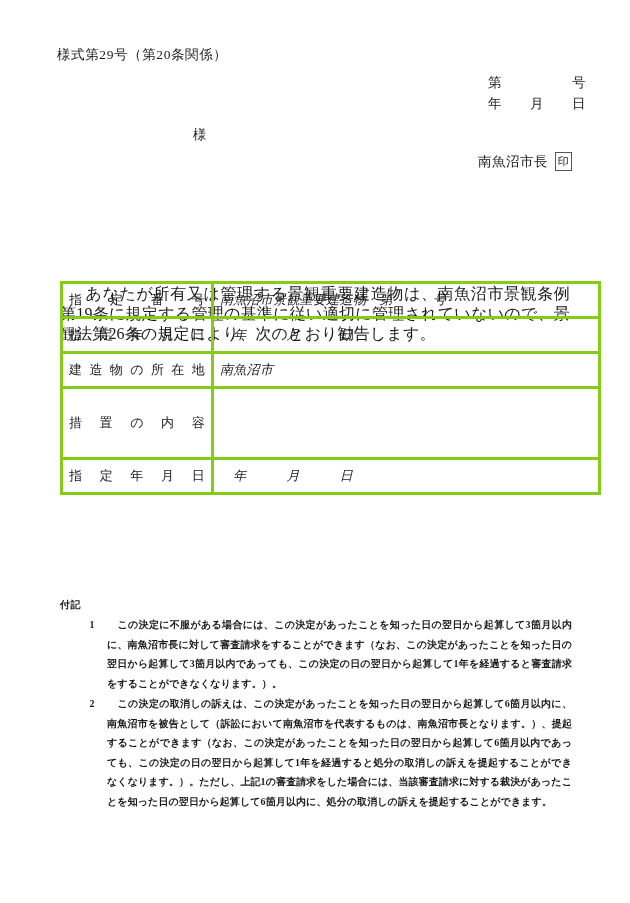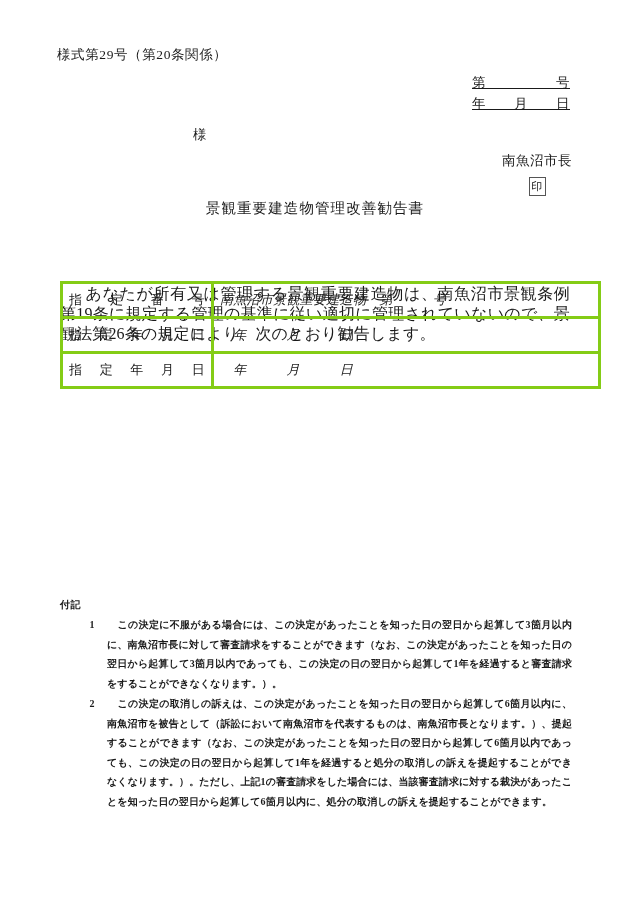--- a/index.html
+++ b/index.html
@@ -29,25 +29,24 @@
     left: 57px;
     top: 46px;
     font-size: 13.5px;
     letter-spacing: 0.6px;
     white-space: nowrap;
   }
 
   
   .doc-meta {
     position: absolute;
-    right: 60px;
+    right: 44px;
     top: 72px;
     font-size: 13.5px;
     text-align: center;
-    text-decoration: underline;
   }
   .doc-meta .line {
     white-space: pre;
     line-height: 21px;
     letter-spacing: 0.5px;
   }
 
   
   .addressee {
     position: absolute;
@@ -61,21 +60,20 @@
   .issuer {
     position: absolute;
     right: 58px;
     top: 152px;
     font-size: 13.5px;
     letter-spacing: 0.5px;
     display: flex;
     align-items: center;
     gap: 7px;
     white-space: nowrap;
-    flex-direction: column;
   }
   .seal-box {
     display: inline-flex;
     align-items: center;
     justify-content: center;
     width: 17px;
     height: 19px;
     border: 1px solid #555;
     font-size: 11px;
     line-height: 1;
@@ -185,33 +183,40 @@
     <div class="line">年　　月　　日</div>
   </div>
 
   <div class="addressee">様</div>
 
   <div class="issuer">
     <span>南魚沼市長</span>
     <span class="seal-box">印</span>
   </div>
 
-  <div class="doc-title">景観重要建造物管理改善勧告書</div>
 
   <div class="intro">あなたが所有又は管理する景観重要建造物は、南魚沼市景観条例第19条に規定する管理の基準に従い適切に管理されていないので、景観法第26条の規定により、次のとおり勧告します。</div>
 
   <table class="form-table">
     <tbody>
       <tr class="r-std">
         <td class="label-cell">指定番号</td>
         <td class="value-cell">南魚沼市景観重要建造物　第　　　号</td>
       </tr>
       <tr class="r-std">
         <td class="label-cell">指定年月日</td>
         <td class="value-cell">　年　　　月　　　日</td>
+      </tr>
+      <tr class="r-std">
+        <td class="label-cell">建造物の所在地</td>
+        <td class="value-cell">南魚沼市</td>
+      </tr>
+      <tr class="r-tall">
+        <td class="label-cell">措置の内容</td>
+        <td class="value-cell"></td>
       </tr>
       <tr class="r-std">
         <td class="label-cell">指定年月日</td>
         <td class="value-cell">　年　　　月　　　日</td>
       </tr>
     </tbody>
   </table>
 
   <div class="appendix">
     <div class="appendix-title">付記</div>

